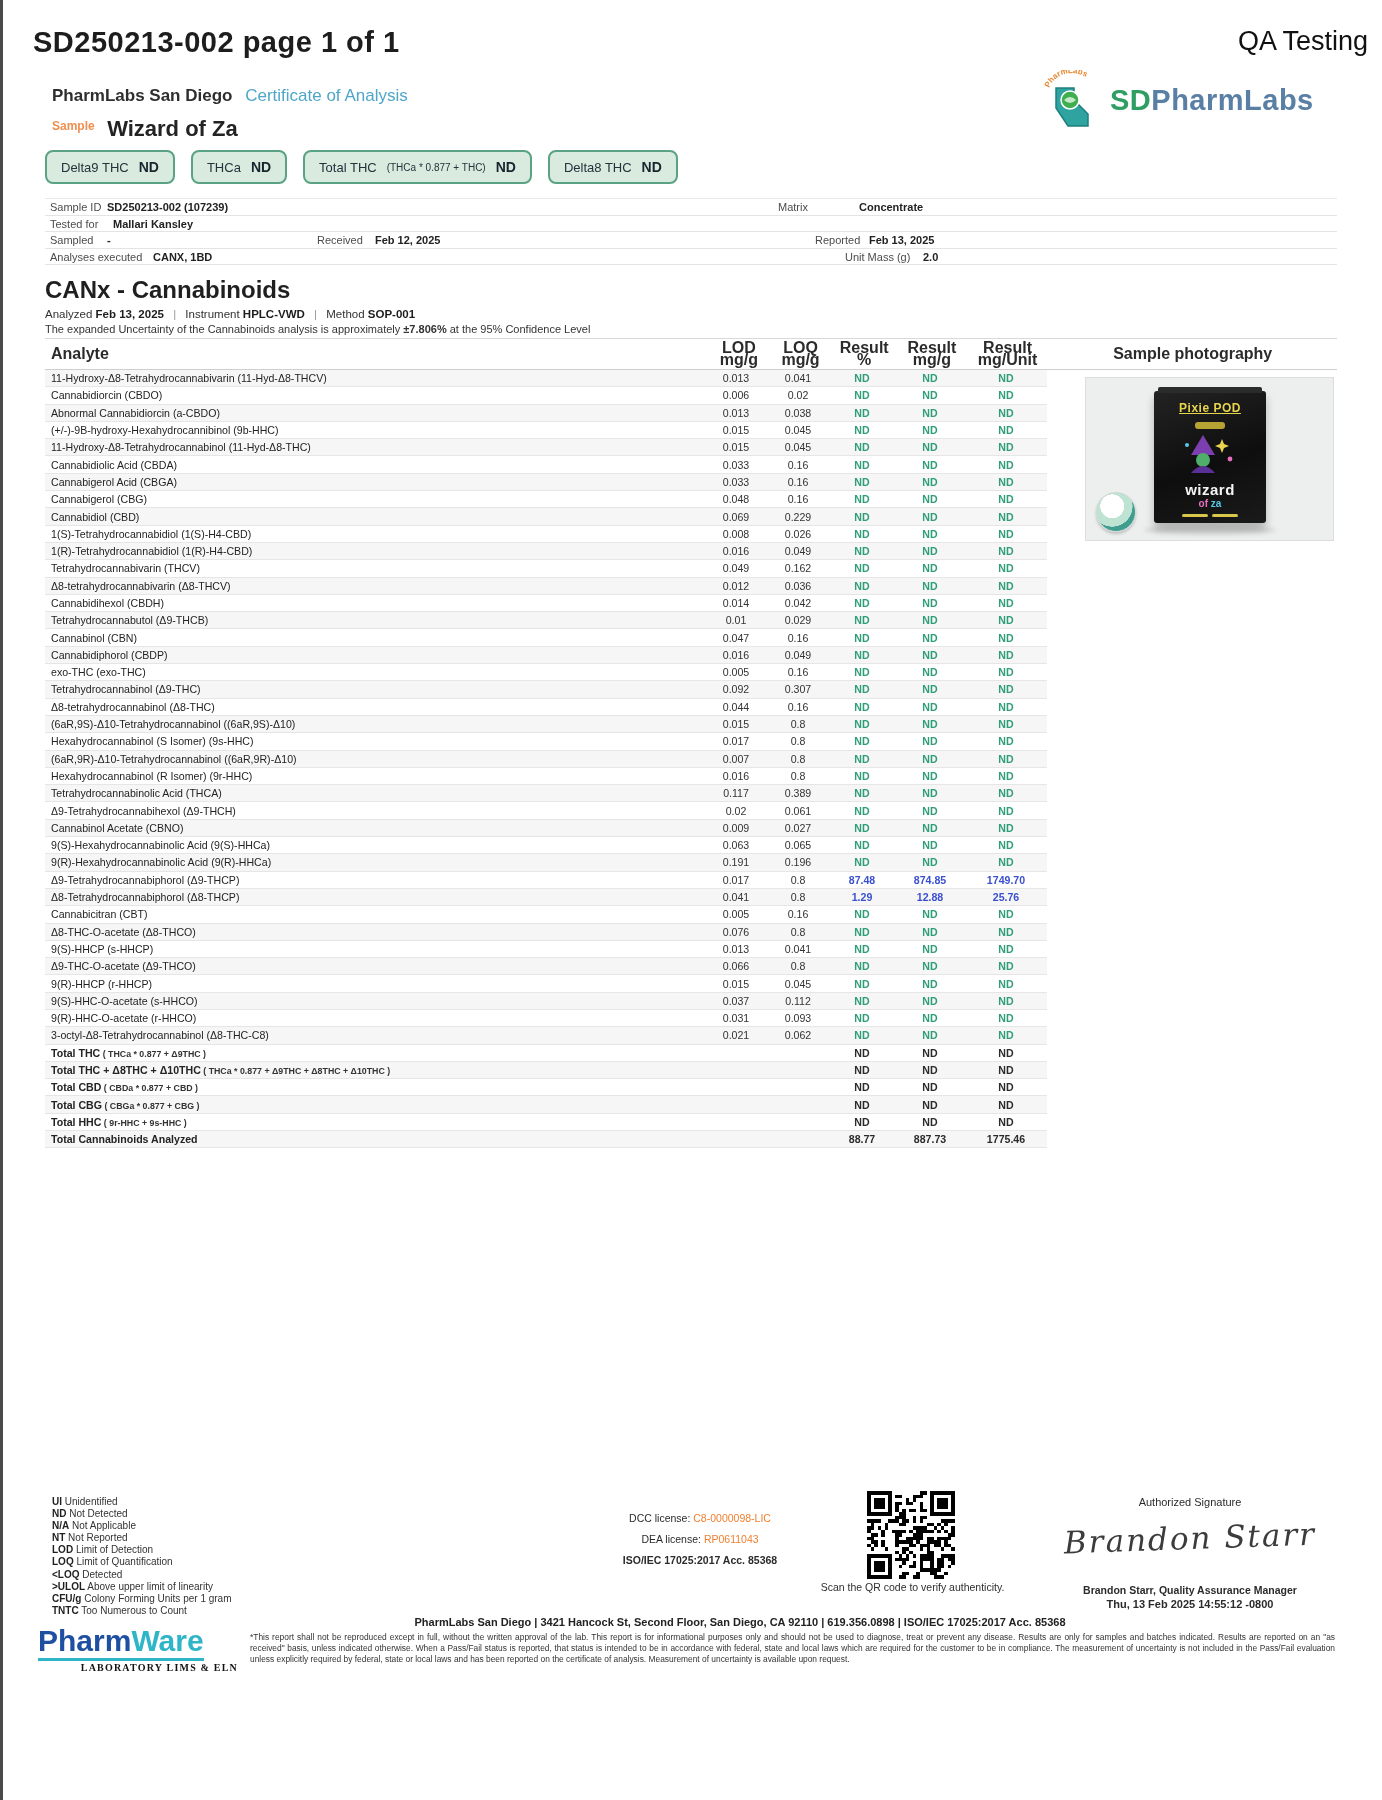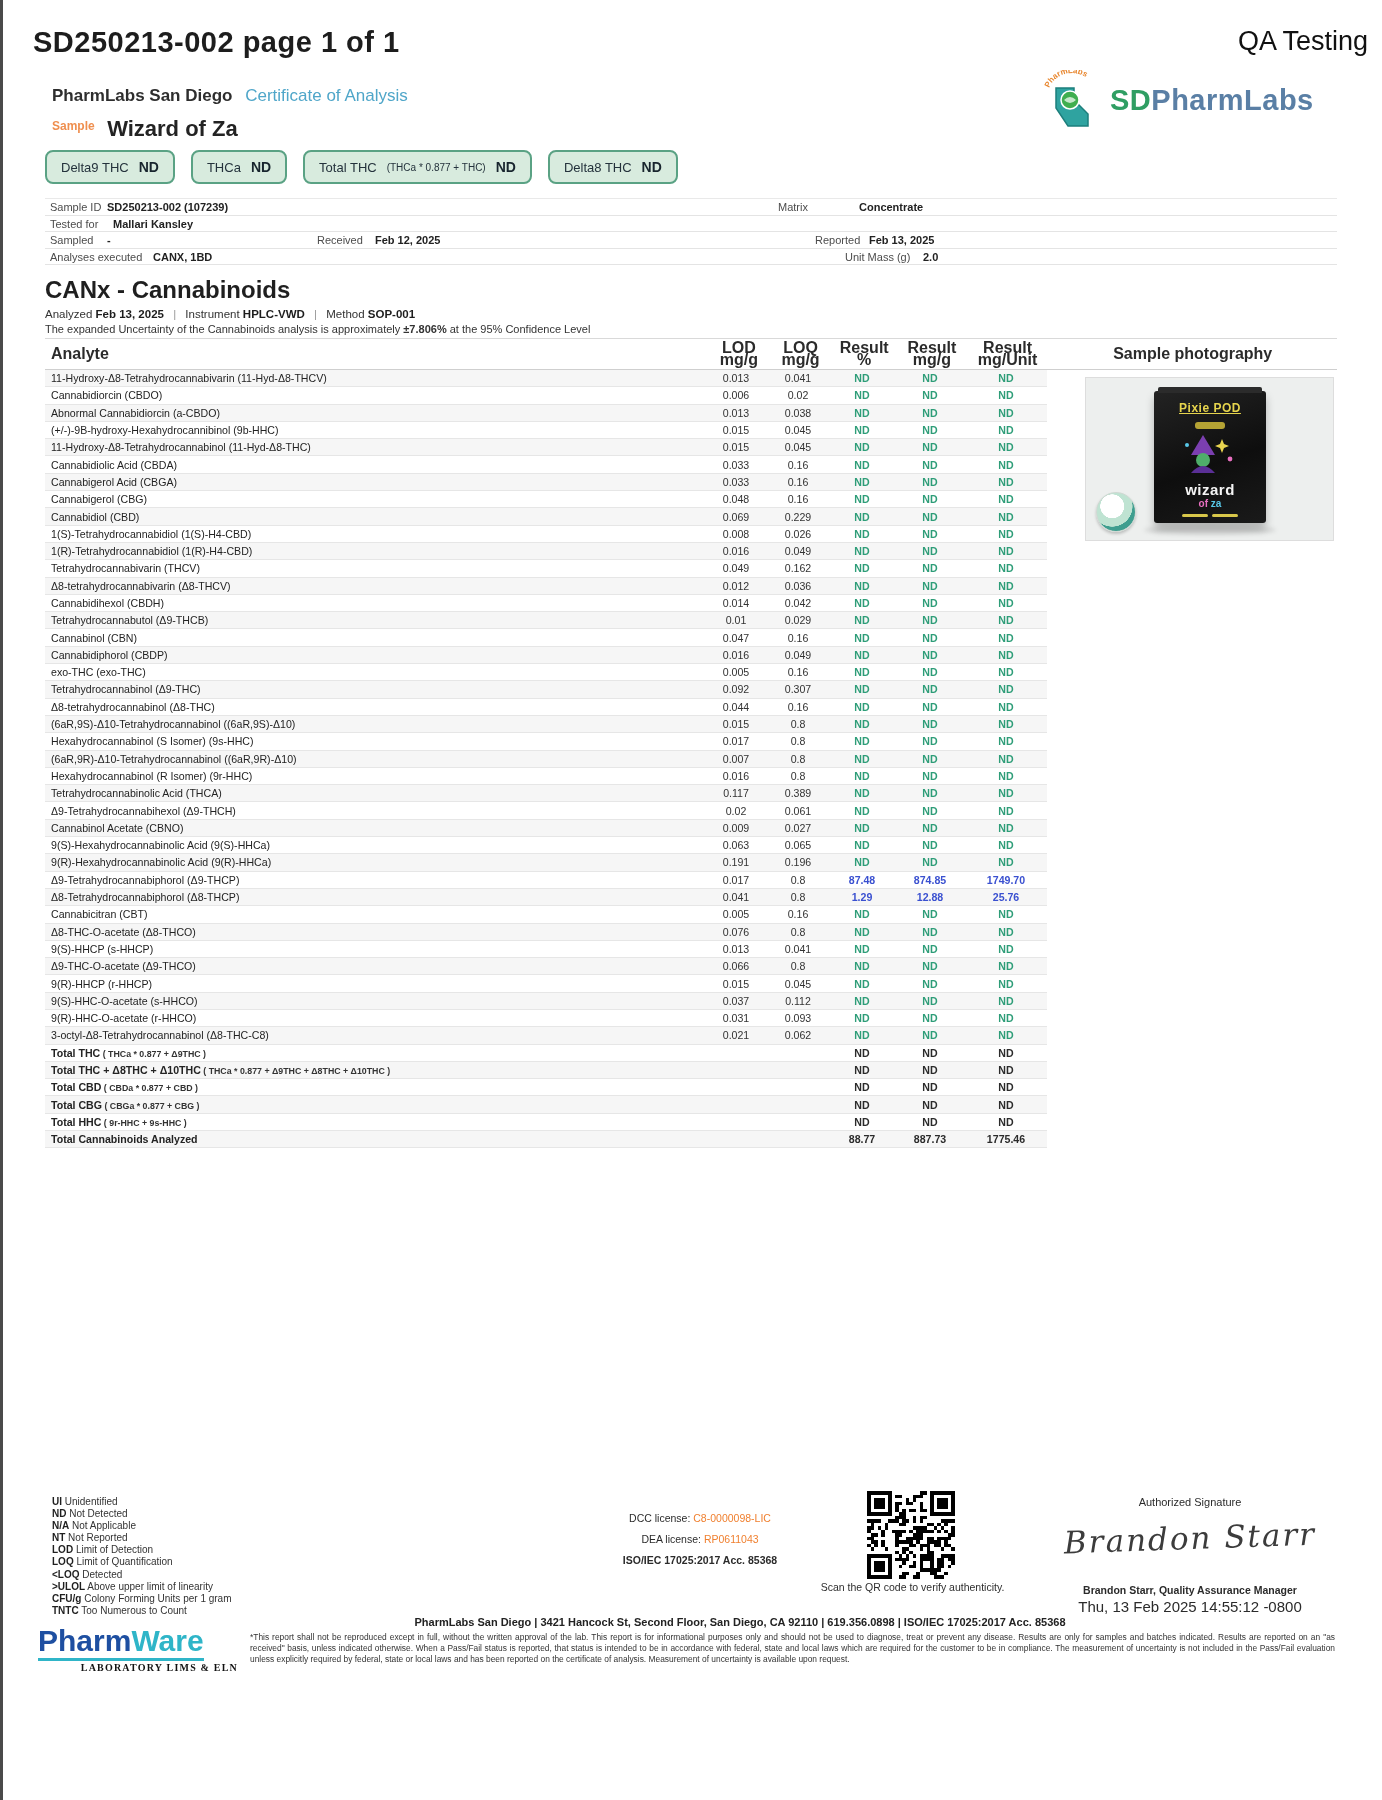--- a/index.html
+++ b/index.html
@@ -102,21 +102,21 @@
   .licenses{left:600px;top:1508px;width:200px;text-align:center;font-size:10.5px;line-height:21px;color:#2b2b2b;}
   .lic-val-orange{color:#f08030;}
   .lic-iso{font-weight:600;}
   .qr{left:867px;top:1491px;}
   .qr-caption{left:790px;top:1581px;width:245px;text-align:center;font-size:10.5px;color:#2e2e2e;}
   .auth-title{left:1060px;top:1496px;width:260px;text-align:center;font-size:11px;color:#2b2b2b;}
   .sig-script{left:1040px;top:1520px;width:300px;text-align:center;
               font-family:"DejaVu Serif","Liberation Serif",serif;font-style:italic;font-size:31px;
               color:#3c3c3c;transform:rotate(-2deg);letter-spacing:2px;}
   .sig-name{left:1040px;top:1584px;width:300px;text-align:center;font-size:10.5px;font-weight:600;color:#2b2b2b;}
-  .sig-date{left:1040px;top:1598px;width:300px;text-align:center;font-size:15px;font-weight:400;color:#2b2b2b;}
+  .sig-date{left:1040px;top:1598px;width:300px;text-align:center;font-size:11px;font-weight:700;color:#2b2b2b;}
   .address{left:250px;top:1616px;width:980px;text-align:center;font-size:11px;font-weight:700;color:#222;}
   .disclaimer{left:250px;top:1632px;width:1085px;font-size:8.4px;color:#333;line-height:1.3;text-align:justify;}
   .pharmware{left:38px;top:1626px;width:200px;}
   .pw-text{font-size:30px;font-weight:700;border-bottom:3px solid #2fb5c8;display:inline-block;line-height:30px;padding-bottom:2px;}
   .pw-1{color:#1e4fa1;} .pw-2{color:#2fb5c8;}
   .pw-sub{font-size:10px;font-weight:700;color:#111;letter-spacing:1.2px;text-align:right;margin-top:1px;font-family:Liberation Serif, serif;}
 </style>
 </head>
 <body>
 

